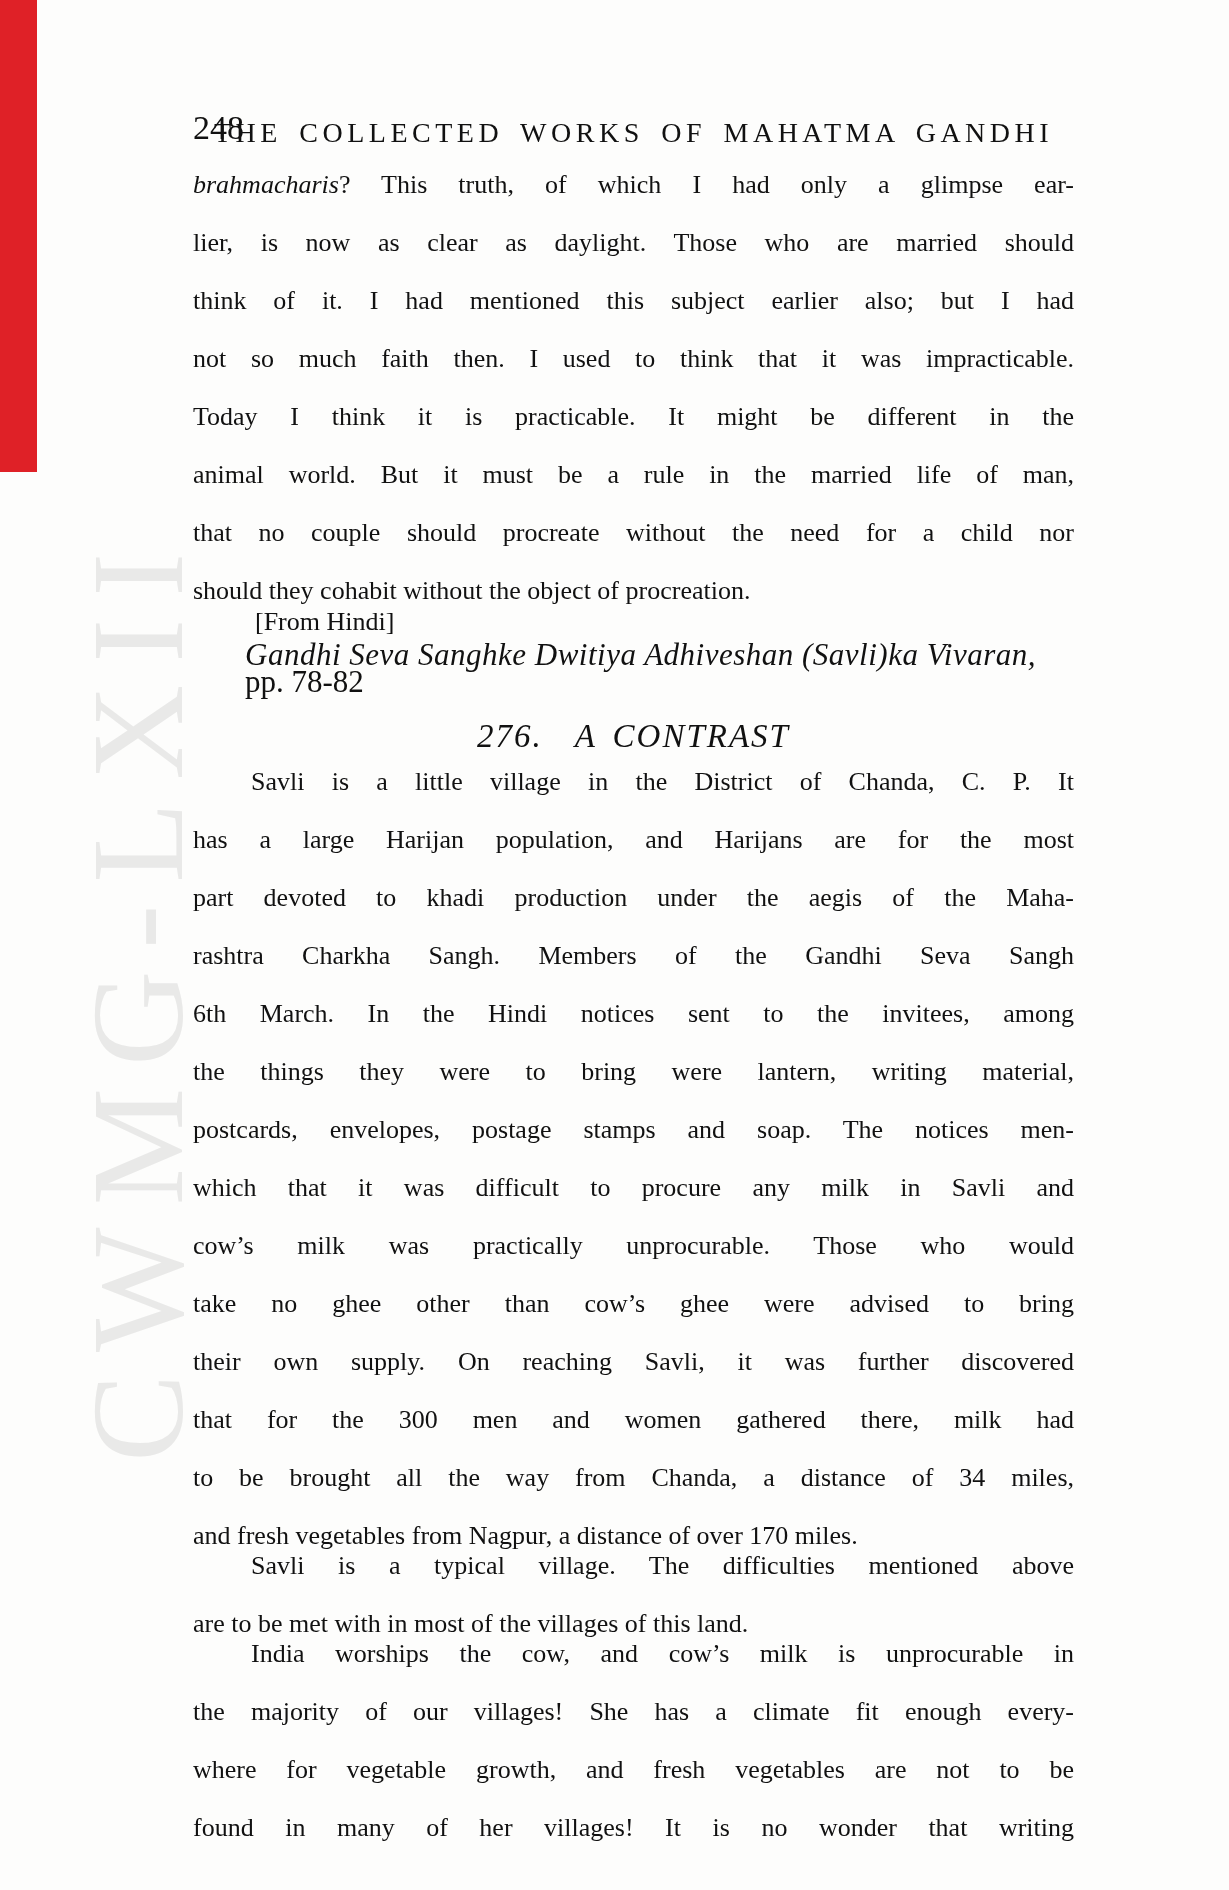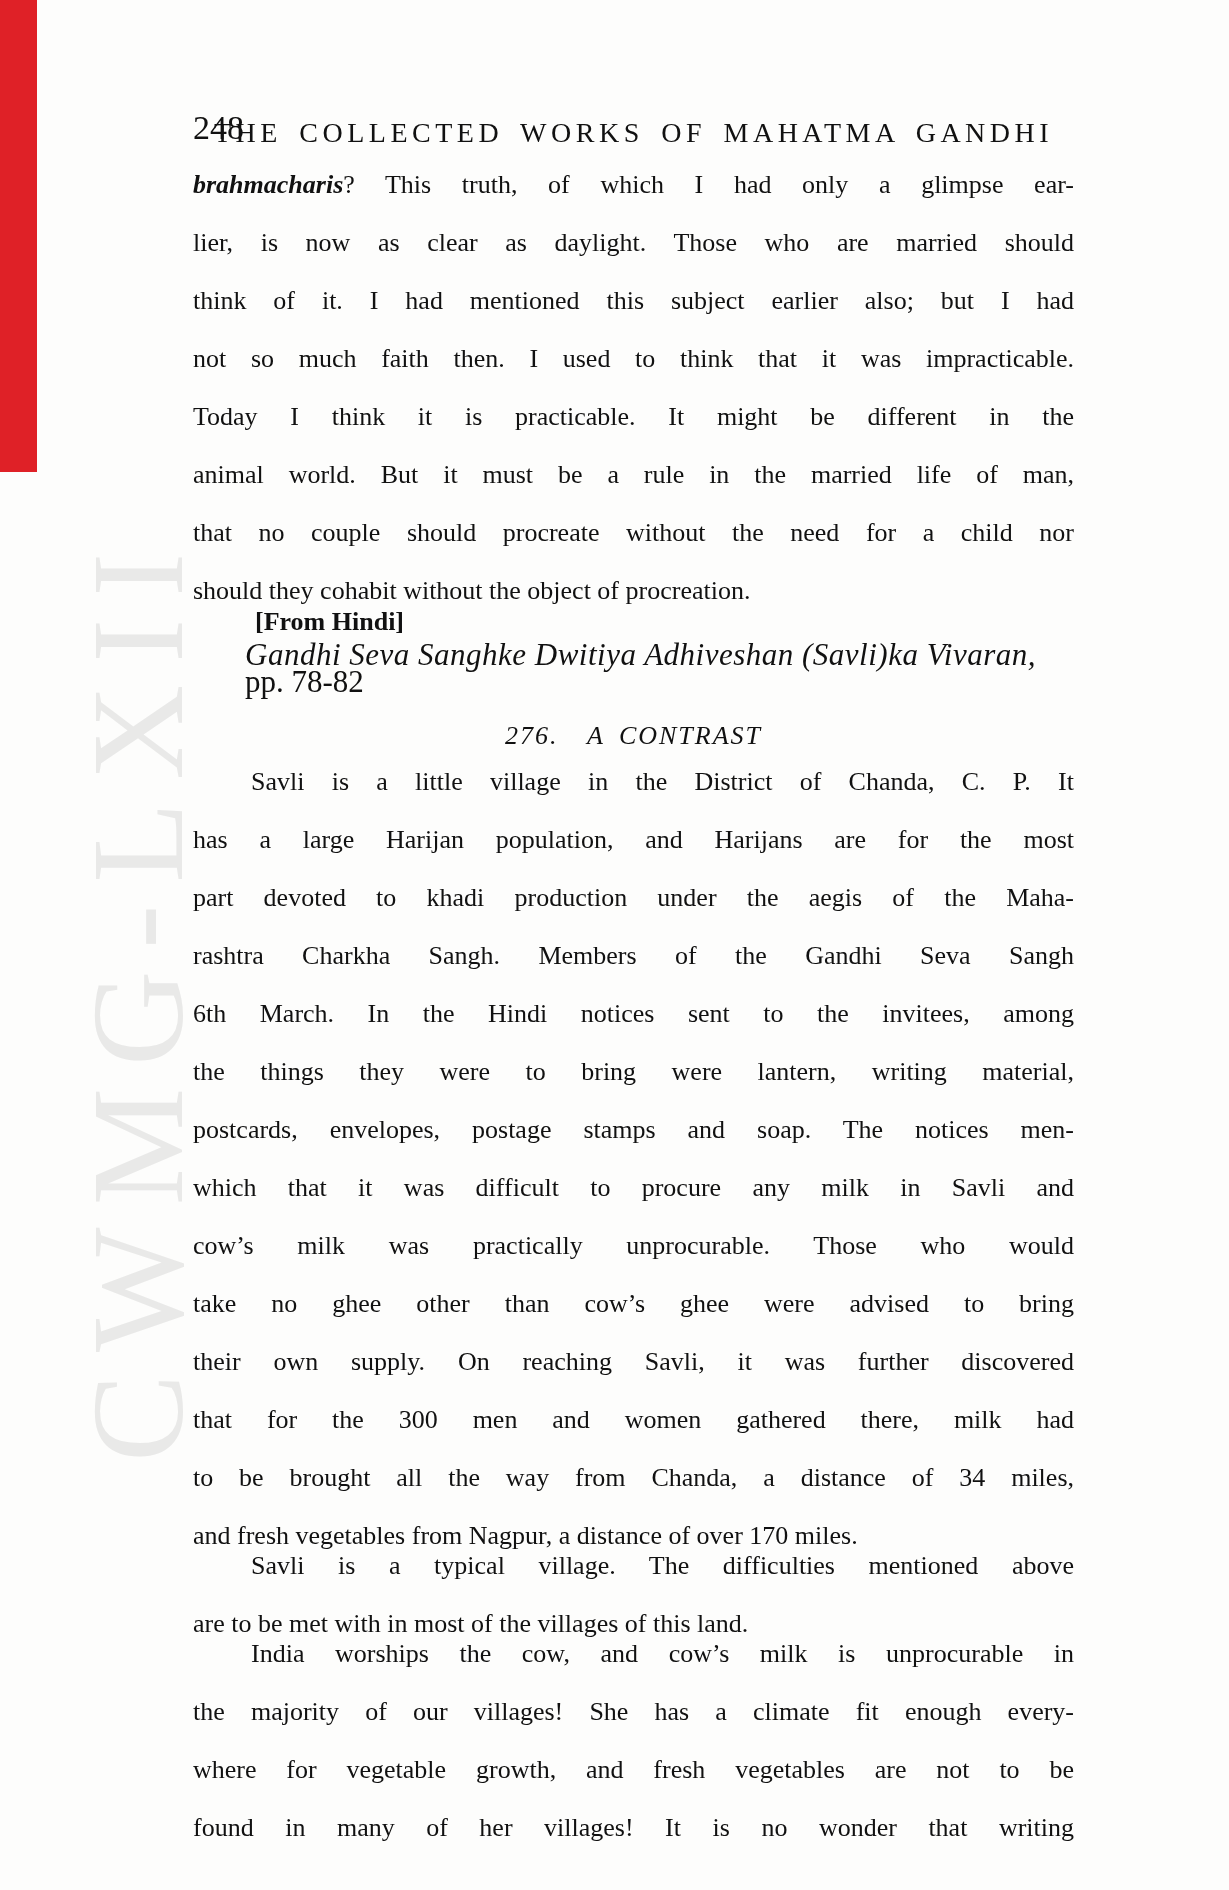--- a/index.html
+++ b/index.html
@@ -26,27 +26,27 @@
   }
   .running-title {
     display:inline-block; margin-top:7px;
     font-size:28px; letter-spacing:4.5px; word-spacing:6px;
   }
   .body-text { margin-top:20px; font-size:26px; line-height:29px; }
   .jline { text-align:justify; }
   .jline::after { content:""; display:inline-block; width:100%; height:0; }
   .lline { text-align:left; }
   .ind { text-indent:58px; }
-  .it { font-style:italic;font-weight:bold; }
-  .from-note { font-size:26px; line-height:30px; padding-left:62px; margin-top:2px;font-weight:bold; }
+  .it { font-style:italic; }
+  .from-note { font-size:26px; line-height:30px; padding-left:62px; margin-top:2px; }
   .source-line { font-size:31px; line-height:27px; padding-left:52px; margin-top:4px; }
   .source-line .src-it { font-style:italic; letter-spacing:0.5px; }
   .section-heading {
     text-align:center; margin-top:26px; margin-bottom:16px;
-    font-size:26px; line-height:30px; font-style:italic; letter-spacing:2px;
+    font-size:33px; line-height:30px; font-style:italic; letter-spacing:2px;
     word-spacing:6px;
   }
   .para { margin:0 0 1px 0; }
 </style>
 </head>
 <body>
 
 <div class="page">
   <div class="red-strip" style="background: rgb(223, 33, 39);"></div>
   <div class="watermark">CWMG-LXII</div>

